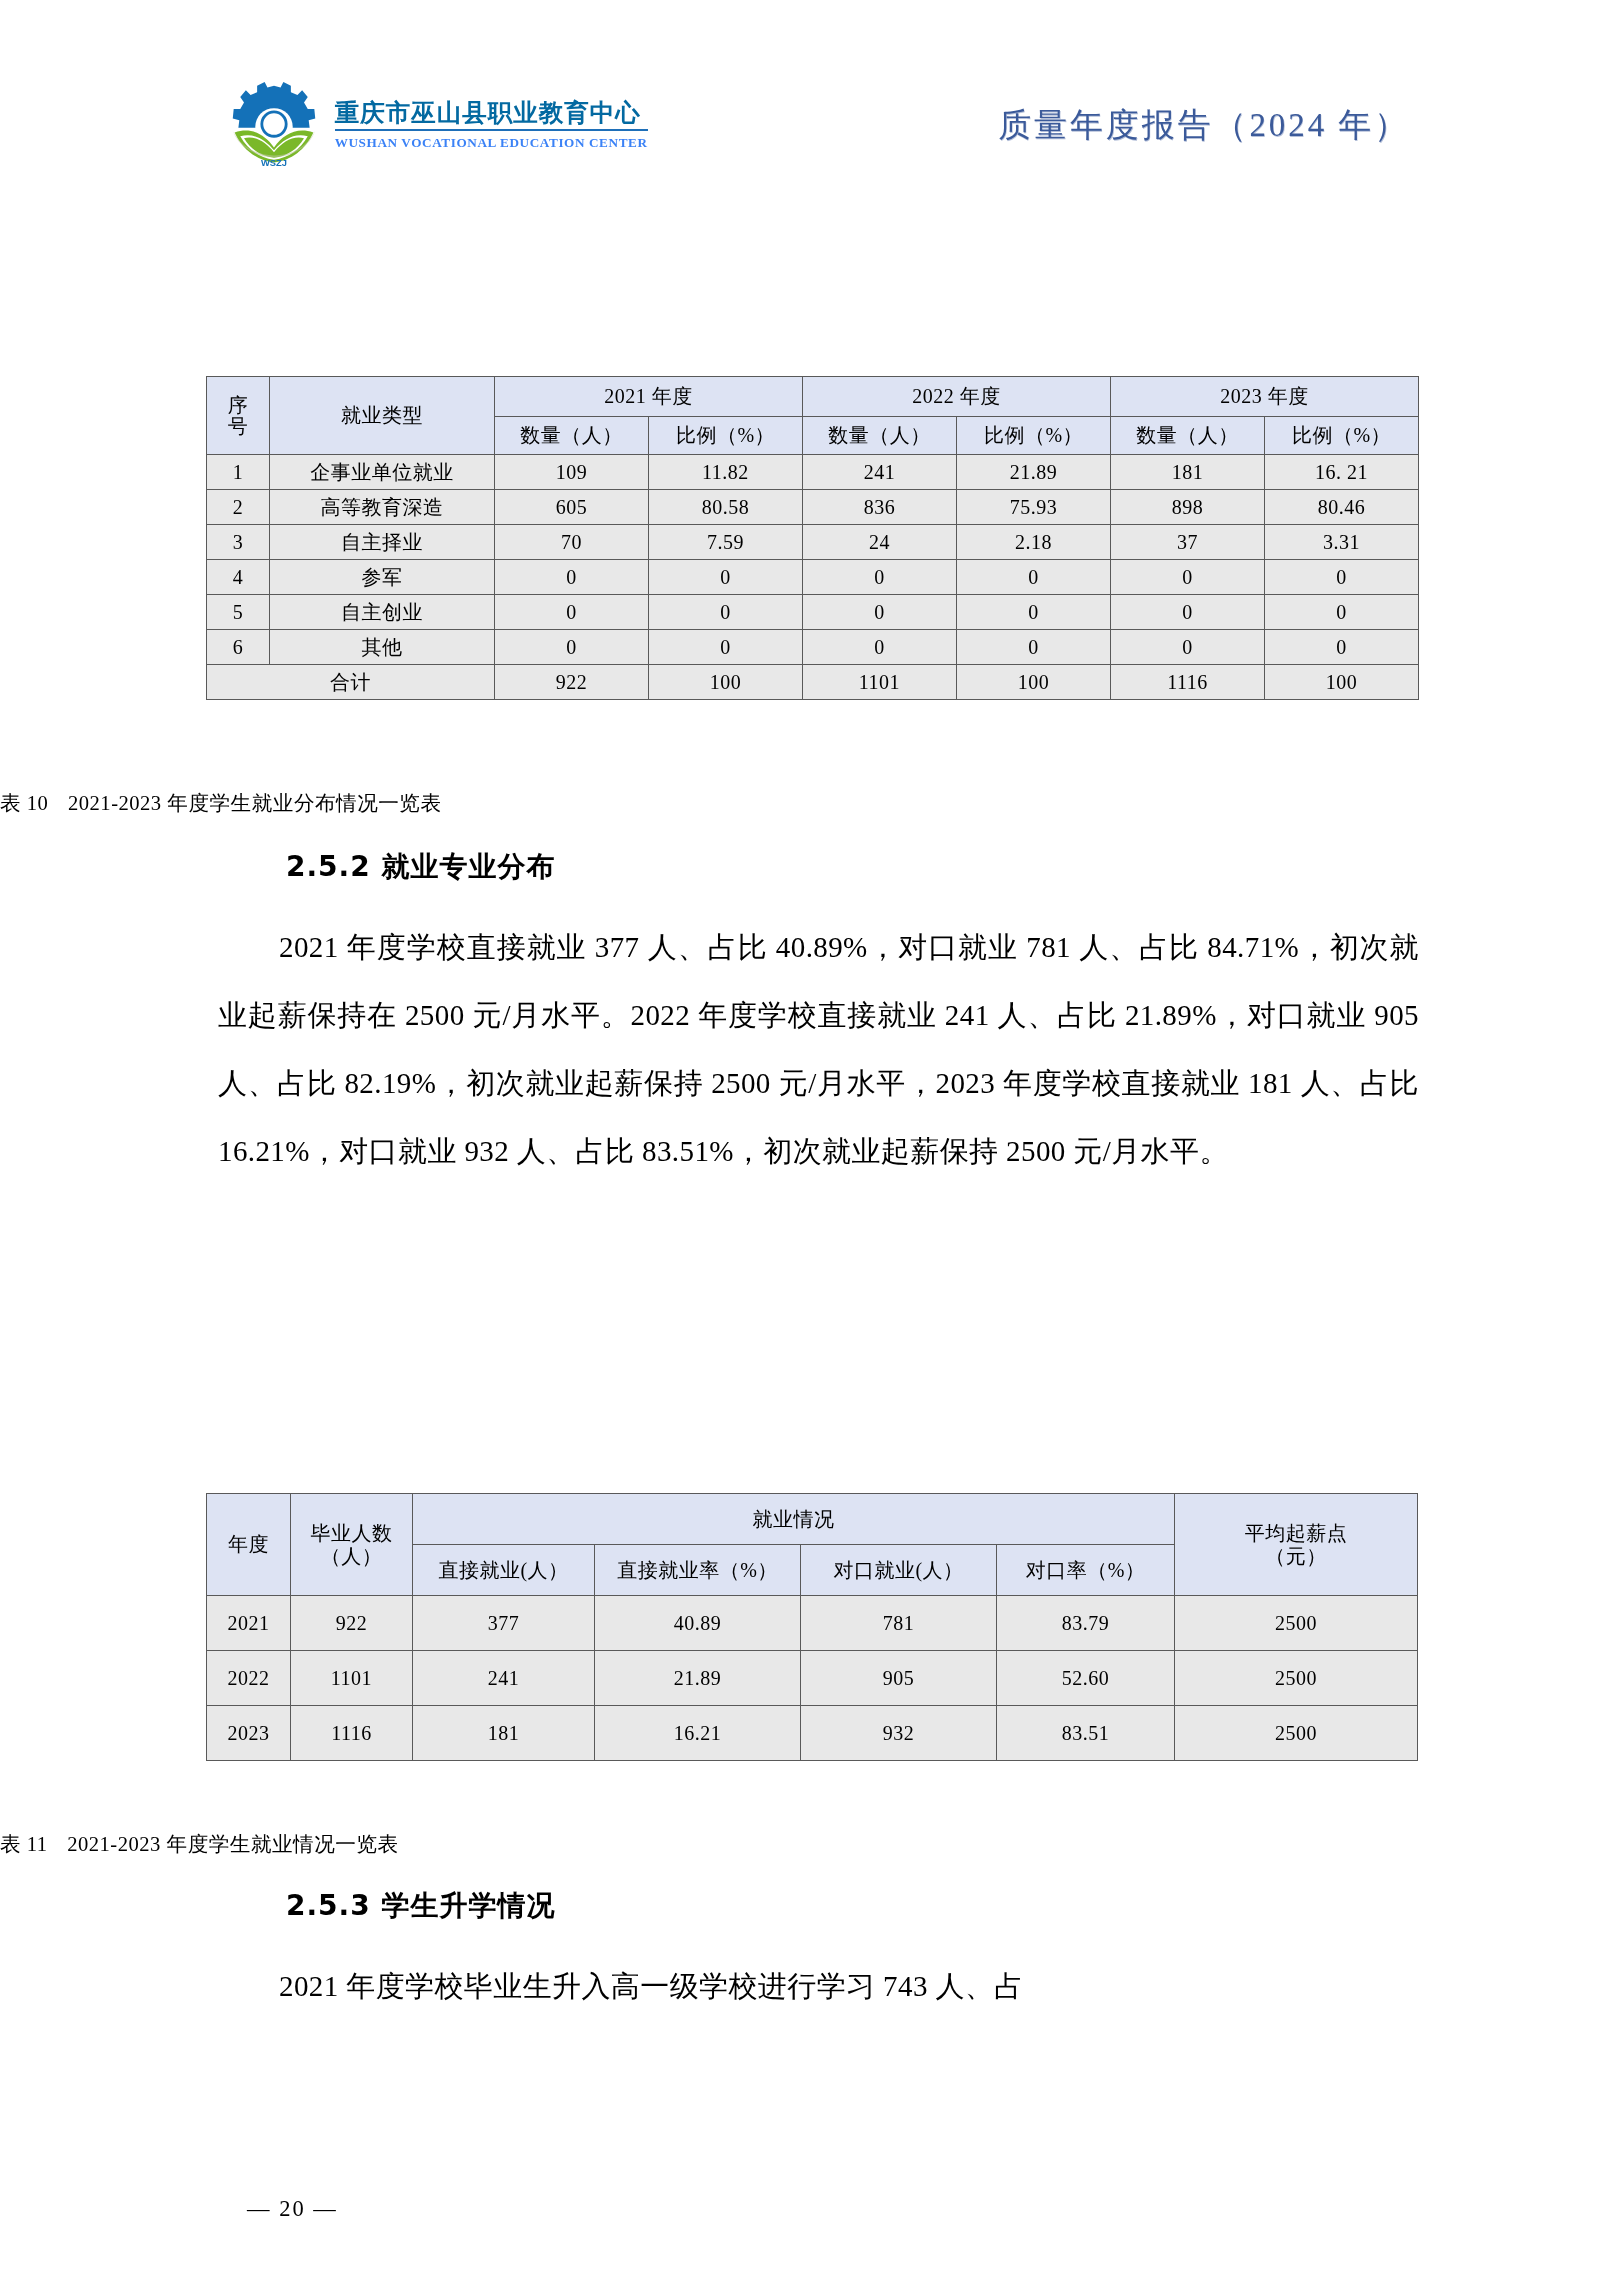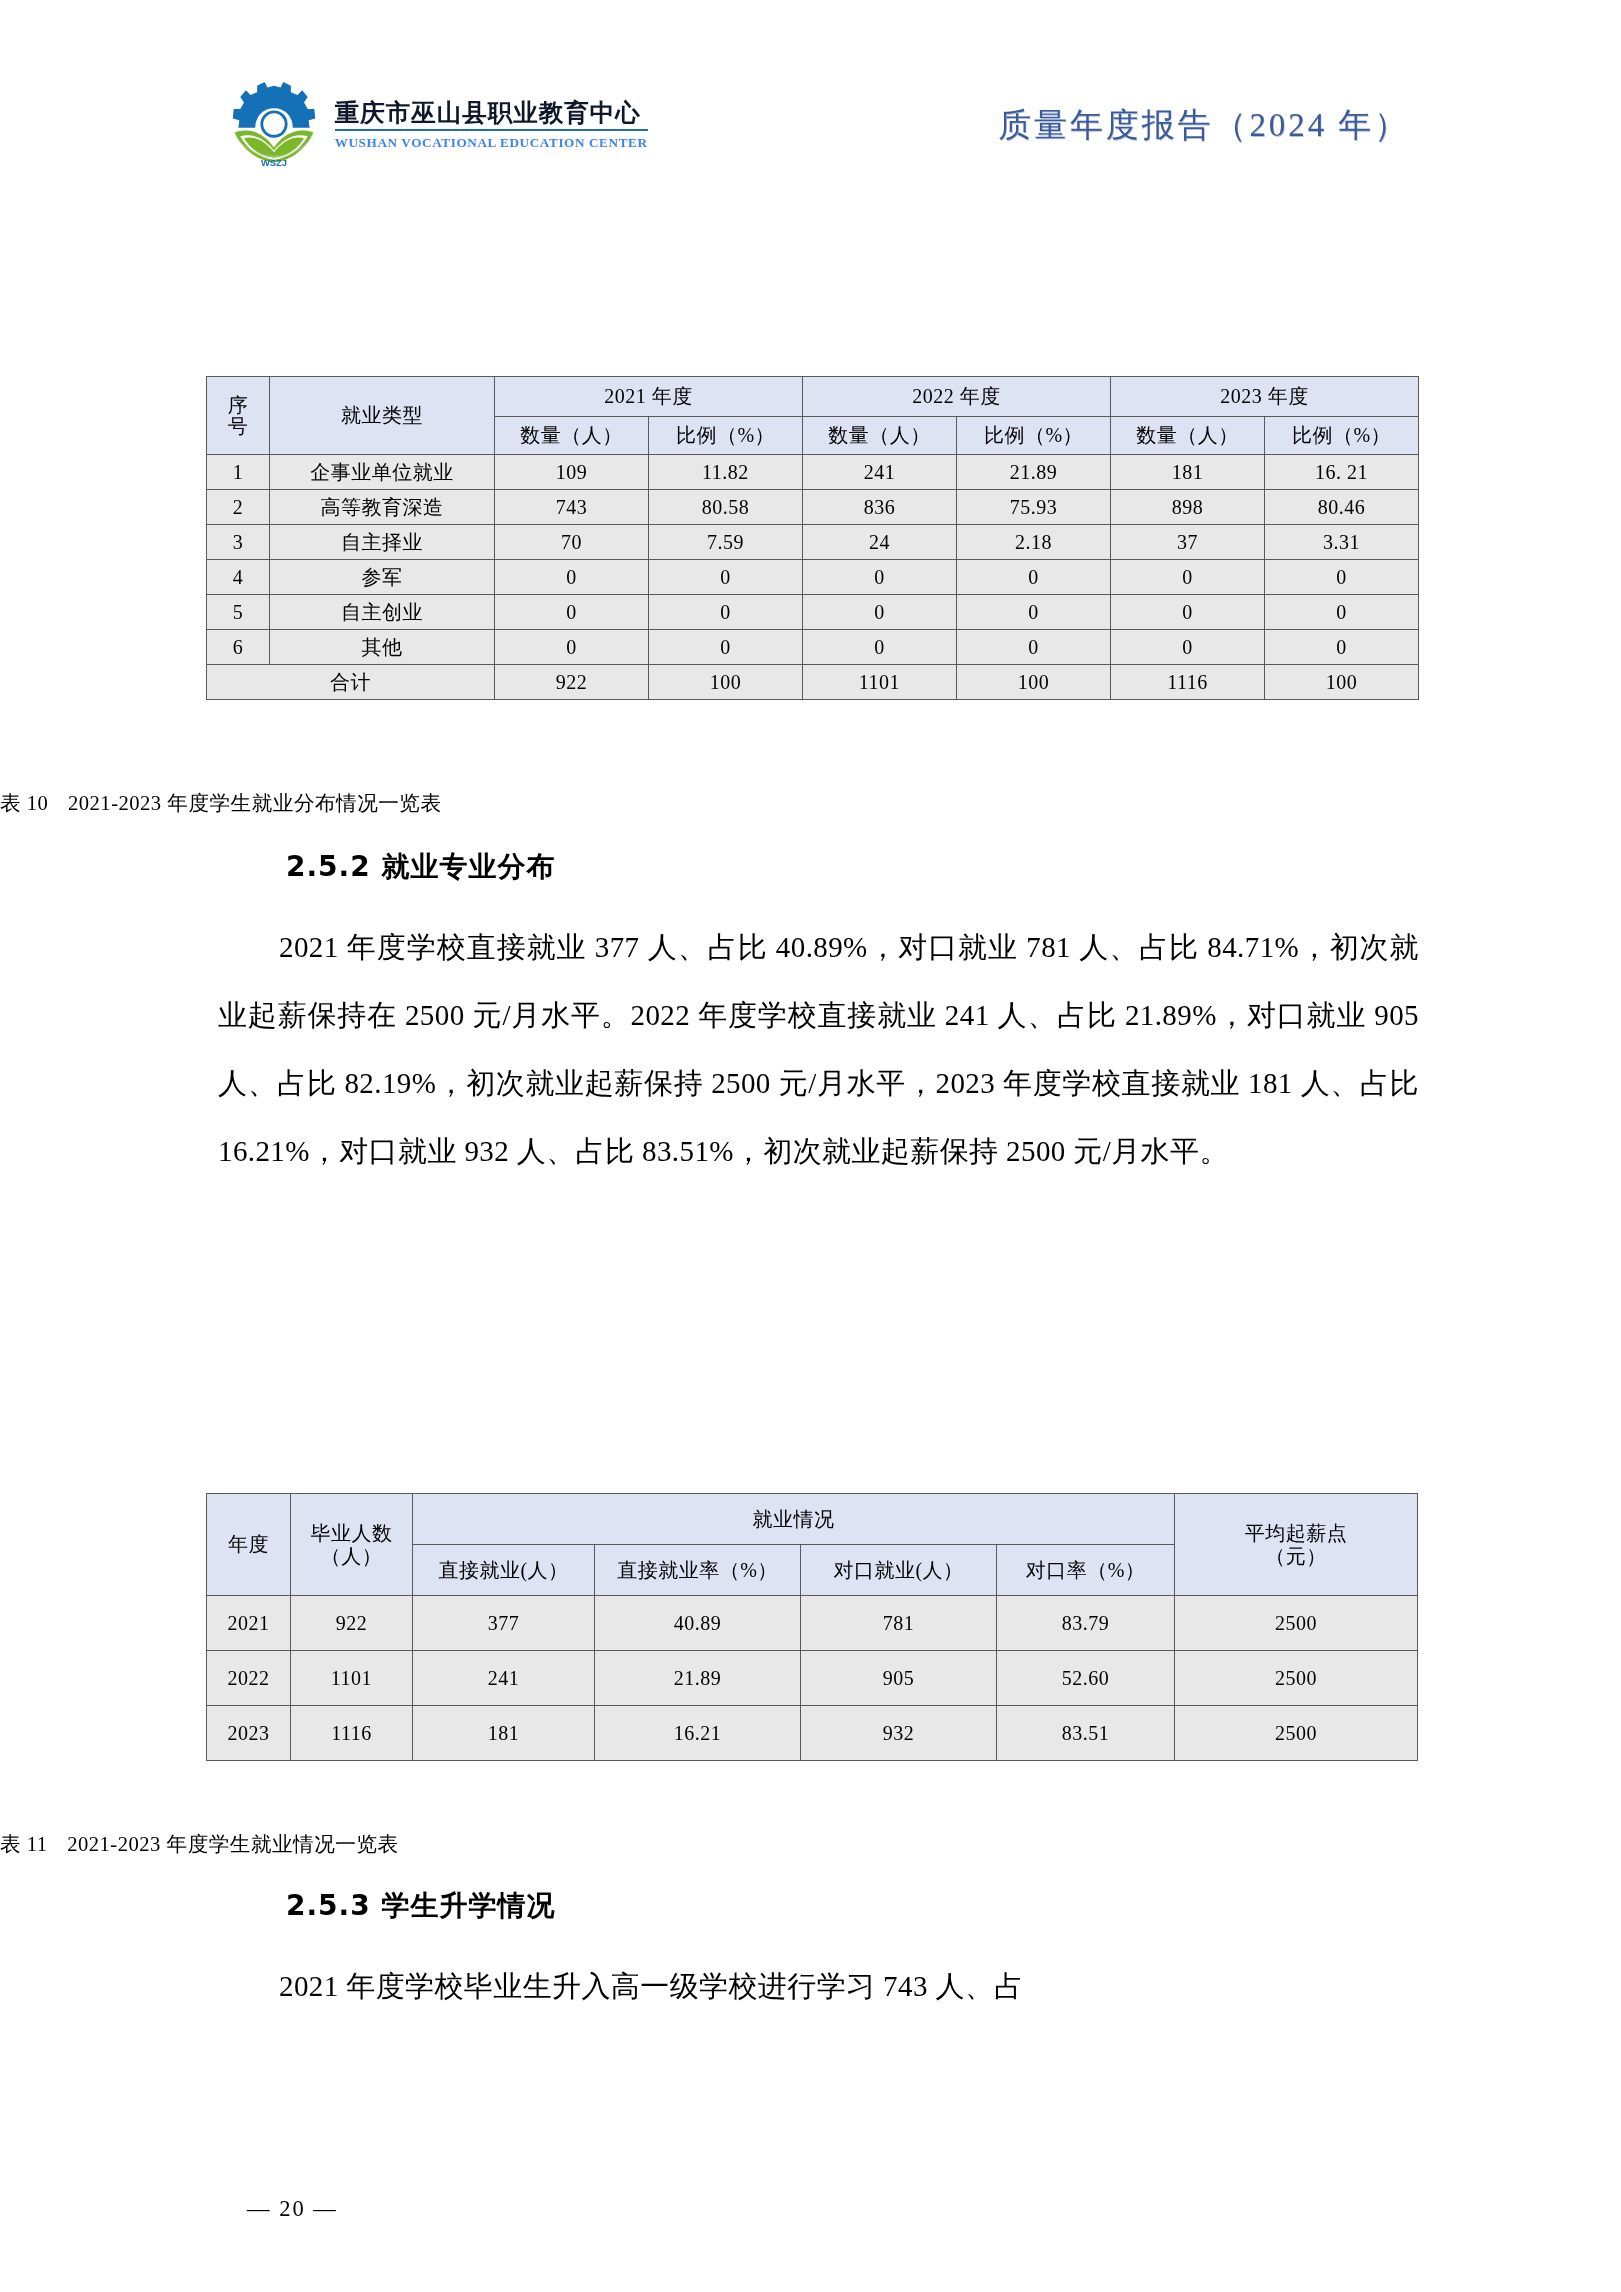--- a/index.html
+++ b/index.html
@@ -45,21 +45,21 @@
   }
   .brand-text {
     display: flex;
     flex-direction: column;
     justify-content: center;
     line-height: 1;
   }
   .brand-cn {
     font-size: 24.5px;
     letter-spacing: 1px;
-    color: #0f172a;
+    color: #0369a1;
     font-weight: 700;
     font-family: "DejaVu Sans", sans-serif;
     white-space: nowrap;
     padding-bottom: 3.9px;
     border-bottom: 2px solid #1e6fb8;
   }
   .brand-en {
     font-size: 13.2px;
     letter-spacing: 0.6px;
     color: #3b82f6;
@@ -260,21 +260,21 @@
         <td>109</td>
         <td>11.82</td>
         <td>241</td>
         <td>21.89</td>
         <td>181</td>
         <td>16. 21</td>
       </tr>
       <tr>
         <td>2</td>
         <td>高等教育深造</td>
-        <td>743</td>
+        <td>605</td>
         <td>80.58</td>
         <td>836</td>
         <td>75.93</td>
         <td>898</td>
         <td>80.46</td>
       </tr>
       <tr>
         <td>3</td>
         <td>自主择业</td>
         <td>70</td>

